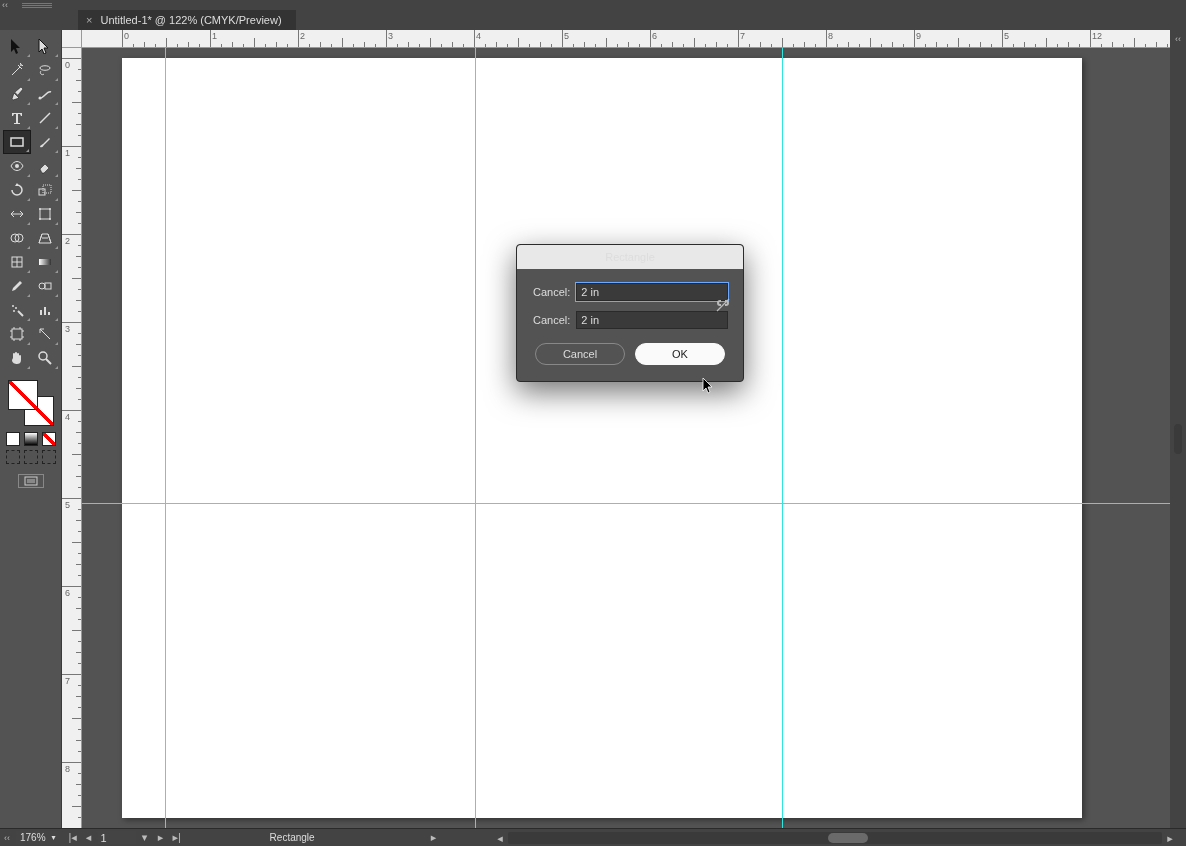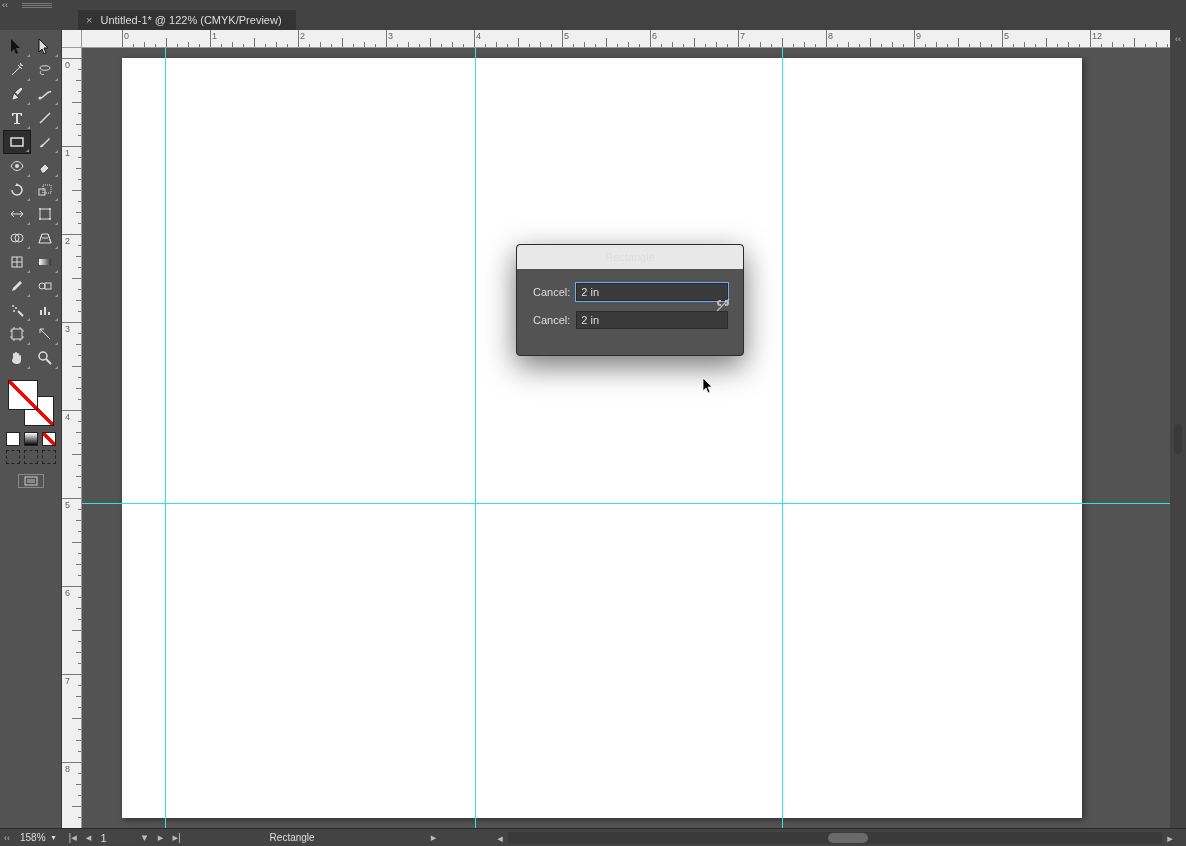--- a/index.html
+++ b/index.html
@@ -568,21 +568,21 @@
 
   <div class="rightdock">
     <span class="chev">‹‹</span>
     <div class="hint"></div>
   </div>
 </div>
 
 <div class="status">
   <span class="chev">‹‹</span>
   <div class="zoom">
-    <span>158%</span>
+    <span>176%</span>
     <span style="margin-left:6px;font-size:8px">▾</span>
   </div>
   <div class="navset">
     <span class="navbtn">|◂</span>
     <span class="navbtn">◂</span>
     <div class="artfield">
         <span>1</span>
       </div>
     <span class="navbtn">▾</span>
     <span class="navbtn">▸</span>
@@ -610,20 +610,28 @@
       <div class="drow">
         <label>Cancel:</label>
         <input class="field" value="2 in" style="">
       </div>
       <div class="link-toggle">
         <svg viewBox="0 0 16 16">
             <path d="M5 3a3 3 0 0 0 0 6h1V7H5a1 1 0 1 1 0-2h1V3H5zm6 4h-1v2h1a3 3 0 1 0 0-6h-1v2h1a1 1 0 1 1 0 2z" fill="#bbb"></path>
             <line x1="2" y1="14" x2="14" y2="2" stroke="#bbb" stroke-width="1.2"></line>
           </svg>
       </div>
+      <div class="dbtn-row">
+        <div class="dbtn cancel">
+            <span>Cancel</span>
+          </div>
+        <div class="dbtn ok">
+            <span style="color:#222">OK</span>
+          </div>
+      </div>
     </div>
   </div>
   <div class="cursor">
     <svg viewBox="0 0 14 18">
         <path d="M1 1l0 13 3-3 2 5 2-1-2-5 4 0z" fill="#000" stroke="#fff" stroke-width="0.8"></path>
       </svg>
   </div>
 </div>
 
 </body></html>

